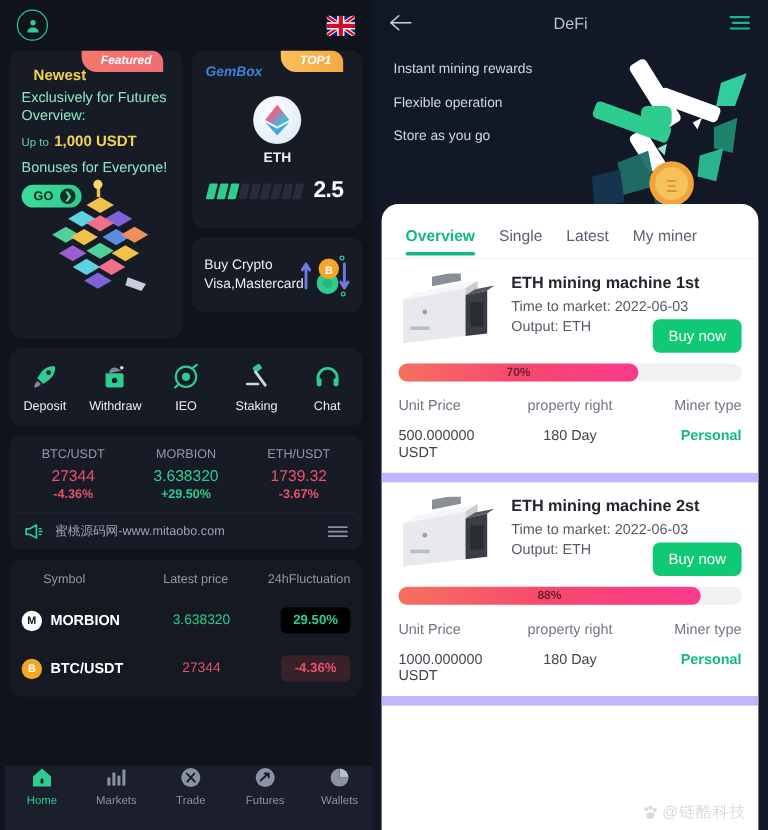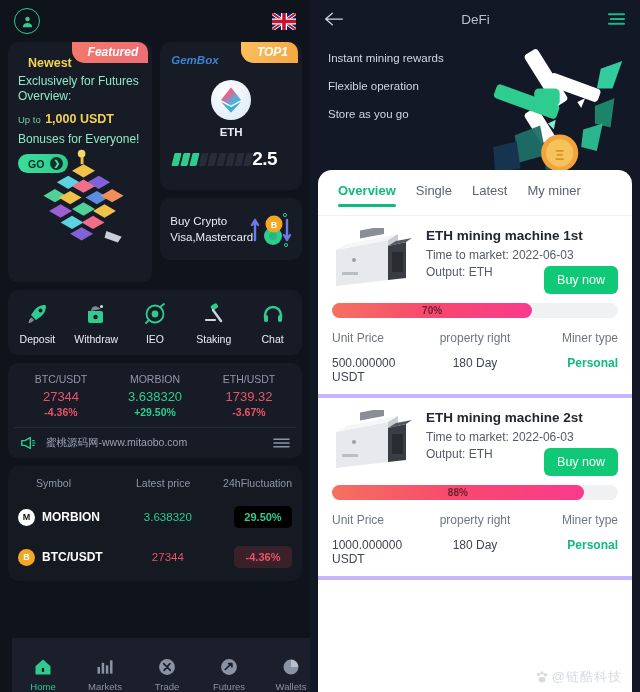--- a/index.html
+++ b/index.html
@@ -29,23 +29,23 @@
   }
   .flag-btn { width: 24px; height: 17px; position: relative; border-radius: 2px; overflow: hidden; }
 
   .promo-row { display: flex; gap: 8px; padding: 0 8px; }
   .promo-card {
     background: #161b26; border-radius: 10px; position: relative;
     overflow: hidden;
   }
   .promo-left { width: 148px; height: 240px; padding: 14px 10px 0 10px; }
   .ribbon {
-    position: absolute; top: 0; right: 4px;
+    position: absolute; top: 0; right: 16px;
     padding: 3px 10px 4px 16px;
-    font-size: 12px; font-style: italic; font-weight: bold;
+    font-size: 10px; font-style: italic; font-weight: bold;
     color: #ffffff; border-bottom-left-radius: 13px;
     border-top-right-radius: 10px;
   }
   .ribbon.featured { background: linear-gradient(100deg,#f2786b,#ef6d74); }
   .ribbon.top1 { background: linear-gradient(100deg,#fbbf5c,#f5a742); }
   .p-newest { color: #f3d34f; font-size: 12.5px; font-weight: bold; margin-bottom: 4px; margin-left: 10px; }
   .p-line { color: #8fe8c5; font-size: 12px; line-height: 15px; }
   .p-upto { color: #6fcfa4; font-size: 9.5px; }
   .p-amount { color: #f3d34f; font-size: 12.5px; font-weight: bold; }
   .p-amtrow { margin: 5px 0 5px 0; }
@@ -64,21 +64,21 @@
 
   .promo-right-col { display: flex; flex-direction: column; gap: 8px; width: 146px; }
   .gembox { height: 148px; padding: 12px 11px 0 11px; position: relative; }
   .gem-title { color: #3e82d6; font-size: 11.5px; font-style: italic; font-weight: bold; }
   .eth-coin {
     width: 40px; height: 40px; border-radius: 50%;
     background: radial-gradient(circle at 40% 35%, #ffffff, #d7e6f5);
     margin: 14px auto 0 auto; display: flex; align-items: center; justify-content: center;
   }
   .eth-label { text-align: center; color: #e9edf4; font-size: 11.5px; margin-top: 6px; font-weight: bold; }
-  .seg-row { display: flex; align-items: center; margin-top: 10px; padding-left: 2px; }
+  .seg-row { display: flex; align-items: center; gap: 9px; margin-top: 10px; padding-left: 2px; }
   .segs { display: flex; gap: 2px; }
   .seg { width: 7px; height: 13px; transform: skewX(-14deg); border-radius: 1px; background: #262c38; }
   .seg.on { background: #2ecc8f; }
   .seg-val { color: #ffffff; font-size: 19px; font-weight: bold; letter-spacing: -0.5px; }
 
   .buycrypto { height: 62px; display: flex; align-items: center; padding: 0 10px; position: relative; }
   .bc-text { color: #e9edf4; font-size: 11.5px; line-height: 16px; }
   .bc-art { position: absolute; right: 10px; top: 12px; width: 44px; height: 40px; }
 
   .quick-actions {
@@ -111,47 +111,47 @@
   .mk-sym { flex: 1.25; display: flex; align-items: center; gap: 7px; }
   .mk-ico { width: 17px; height: 17px; border-radius: 50%; display:flex; align-items:center; justify-content:center; font-size:9px; font-weight:bold; }
   .mk-name { color: #ffffff; font-size: 12px; font-weight: bold; }
   .mk-price { flex: 1; text-align: center; font-size: 11.5px; }
   .mk-chg { flex: 0.95; display: flex; justify-content: flex-end; }
   .chip { font-size: 11px; font-weight: bold; border-radius: 5px; padding: 5px 0; width: 58px; text-align: center; }
   .chip.up { background: #000000; color: #2ecc8f; }
   .chip.down { background: #3a2029; color: #e8536a; }
 
   .bottom-nav {
-    position: absolute; left: 12px; bottom: 0; width: 310px; height: 54px;
-    background: #1a1f2b; display: flex; align-items: flex-end;
+    position: absolute; left: 4px; bottom: 0; width: 310px; height: 54px;
+    background: #1a1f2b; display: flex; align-items: flex-start;
   }
   .bn-item { flex: 1; display: flex; flex-direction: column; align-items: center; gap: 4px; }
   .bn-label { font-size: 9.5px; color: #8a93a3; }
   .bn-item.active .bn-label { color: #2ecc8f; }
 
   
   .right-panel { width: 330px; height: 692px; background: #131826; position: relative; overflow: hidden; }
   .rp-topbar { height: 38px; display: flex; align-items: center; padding: 4px 14px; position: relative; z-index: 3; }
   .rp-title { flex: 1; text-align: center; color: #b7c0cf; font-size: 13.5px; }
   .hero { position: relative; height: 128px; padding: 14px 0 0 18px; }
   .hero-line { color: #cfd6e2; font-size: 11.5px; margin-bottom: 16px; }
   .hero-art { position: absolute; right: 6px; top: -6px; width: 176px; height: 150px; }
 
   .sheet {
     position: absolute; left: 8px; right: 8px; top: 170px; bottom: 0;
     background: #ffffff; border-radius: 14px 14px 0 0; overflow: hidden;
   }
-  .tabs { display: flex; align-items: flex-end; height: 46px; padding: 8px 10px; border-bottom: 1px solid #eef0f3; }
+  .tabs { display: flex; align-items: flex-end; height: 46px; padding: 2px 10px; border-bottom: 1px solid #eef0f3; }
   .tab { position: relative; padding: 0 10px 9px 10px; font-size: 13px; color: #5c6370; }
   .tab.active { color: #10b981; font-weight: bold; }
   .tab.active::after {
     content: ""; position: absolute; left: 10px; right: 10px; bottom: 0;
     height: 3px; background: #10b981; border-radius: 2px;
   }
-  .miner { padding: 12px 14px 10px 14px; border-bottom: 4px solid #c4b5fd; position: relative; }
+  .miner { padding: 12px 14px 10px 14px; border-bottom: 8px solid #c4b5fd; position: relative; }
   .m-top { display: flex; gap: 12px; }
   .m-img { width: 82px; height: 62px; flex: none; }
   .m-info { flex: 1; position: relative; }
   .m-name { font-size: 13.5px; font-weight: bold; color: #22262e; margin-bottom: 5px; }
   .m-meta { font-size: 12px; color: #555b66; margin-bottom: 3px; }
   .buy-btn {
     position: absolute; right: 0; bottom: -4px;
     background: #10c977; color: #ffffff; font-size: 12.5px;
     padding: 7px 13px; border-radius: 6px; border: none;
   }

